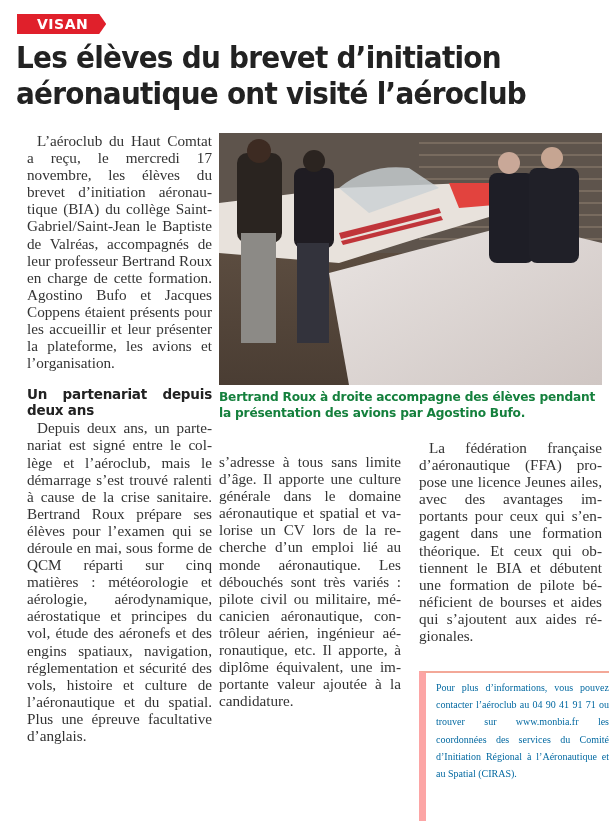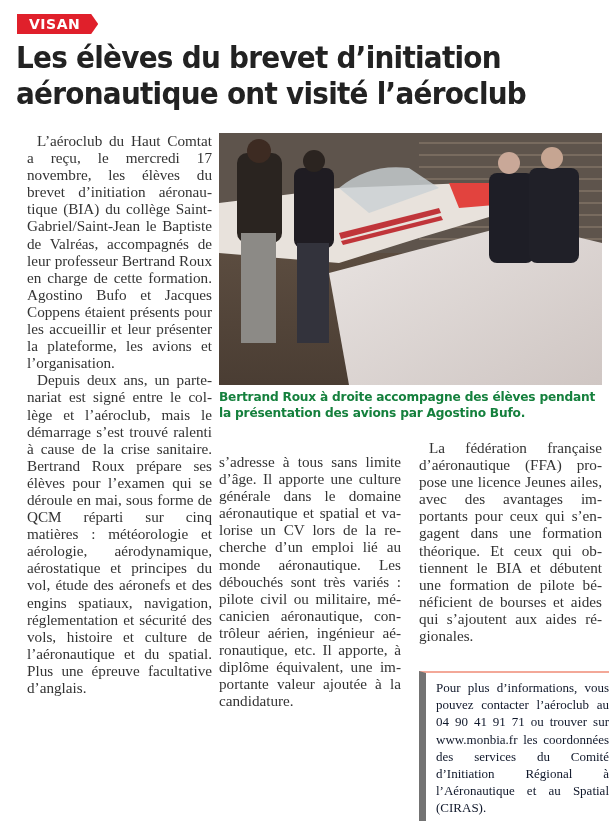--- a/index.html
+++ b/index.html
@@ -1,21 +1,21 @@
 <!DOCTYPE html>
 <html><head>
 <meta charset="utf-8">
 <style>
   * { box-sizing: border-box; margin: 0; padding: 0; }
   html, body { width: 614px; height: 831px; background: #ffffff; overflow: hidden; }
   body { position: relative; font-family: "Liberation Serif", serif; color: #2b2b2b; }
 
   .badge {
     position: absolute; left: 17px; top: 14px; height: 20px;
-    padding: 0 18px 0 12px; background: #e0202b; color: #fff;
+    padding: 0 18px 0 20px; background: #e0202b; color: #fff;
     font-family: "DejaVu Sans", sans-serif; font-weight: bold; font-size: 14px;
     line-height: 20px; letter-spacing: 0.5px;
     clip-path: polygon(0 0, calc(100% - 7px) 0, 100% 50%, calc(100% - 7px) 100%, 0 100%);
   }
   .headline {
     position: absolute; left: 16px; top: 40px; width: 590px;
     font-family: "DejaVu Sans", sans-serif; font-weight: bold; font-size: 30px;
     line-height: 36px; color: #222; letter-spacing: -0.8px;
     transform: scaleX(0.93); transform-origin: left top;
   }
@@ -41,33 +41,34 @@
   }
   .photo svg { display: block; width: 100%; height: 100%; }
   .caption {
     position: absolute; left: 219px; top: 389px; width: 390px;
     font-family: "DejaVu Sans", sans-serif; font-weight: bold; font-size: 12.2px;
     line-height: 16px; color: #15803d; letter-spacing: -0.2px;
   }
 
   .infobox {
     position: absolute; left: 419px; top: 671px; width: 190px; height: 150px;
-    border-left: 7px solid #737373; border-top: 2px solid #f3a898;
+    border-left: 7px solid #fca5a5; border-top: 2px solid #f3a898;
     padding: 6px 0 0 10px;
-    font-size: 13px; line-height: 17.2px; color: #0f172a; text-align: justify;
+    font-size: 10px; line-height: 17.2px; color: #0369a1; text-align: justify;
   }
 </style>
 </head>
 <body>
 
 <div class="badge">VISAN</div>
 <h1 class="headline">Les élèves du brevet d’initiation aéronautique ont visité l’aéroclub</h1>
 
 <div class="col col1">
   <p>L’aéroclub du Haut Com­tat a reçu, le mercredi 17 novembre, les élèves du brevet d’initiation aéronau­tique (BIA) du collège Saint-Gabriel/Saint-Jean le Bap­tiste de Valréas, accompagnés de leur profes­seur Bertrand Roux en char­ge de cette formation. Agos­tino Bufo et Jacques Coppens étaient présents pour les accueillir et leur présenter la plateforme, les avions et l’organisation.</p>
+  <h2 class="subhead">Un partenariat depuis deux ans</h2>
   <p>Depuis deux ans, un parte­nariat est signé entre le col­lège et l’aéroclub, mais le démarrage s’est trouvé ra­lenti à cause de la crise sani­taire. Bertrand Roux prépa­re ses élèves pour l’examen qui se déroule en mai, sous forme de QCM réparti sur cinq matières : météorolo­gie et aérologie, aérodyna­mique, aérostatique et prin­cipes du vol, étude des aéronefs et des engins spa­tiaux, navigation, réglemen­tation et sécurité des vols, histoire et culture de l’aéro­nautique et du spatial. Plus une épreuve facultative d’anglais.</p>
 </div>
 
 <div class="photo">
   <svg viewBox="0 0 383 252" preserveAspectRatio="none">
     <defs>
       <linearGradient id="floor" x1="0" y1="0" x2="0" y2="1">
         <stop offset="0" stop-color="#6b5a4b"></stop>
           <stop offset="1" stop-color="#4a3d33"></stop>
       </linearGradient>

